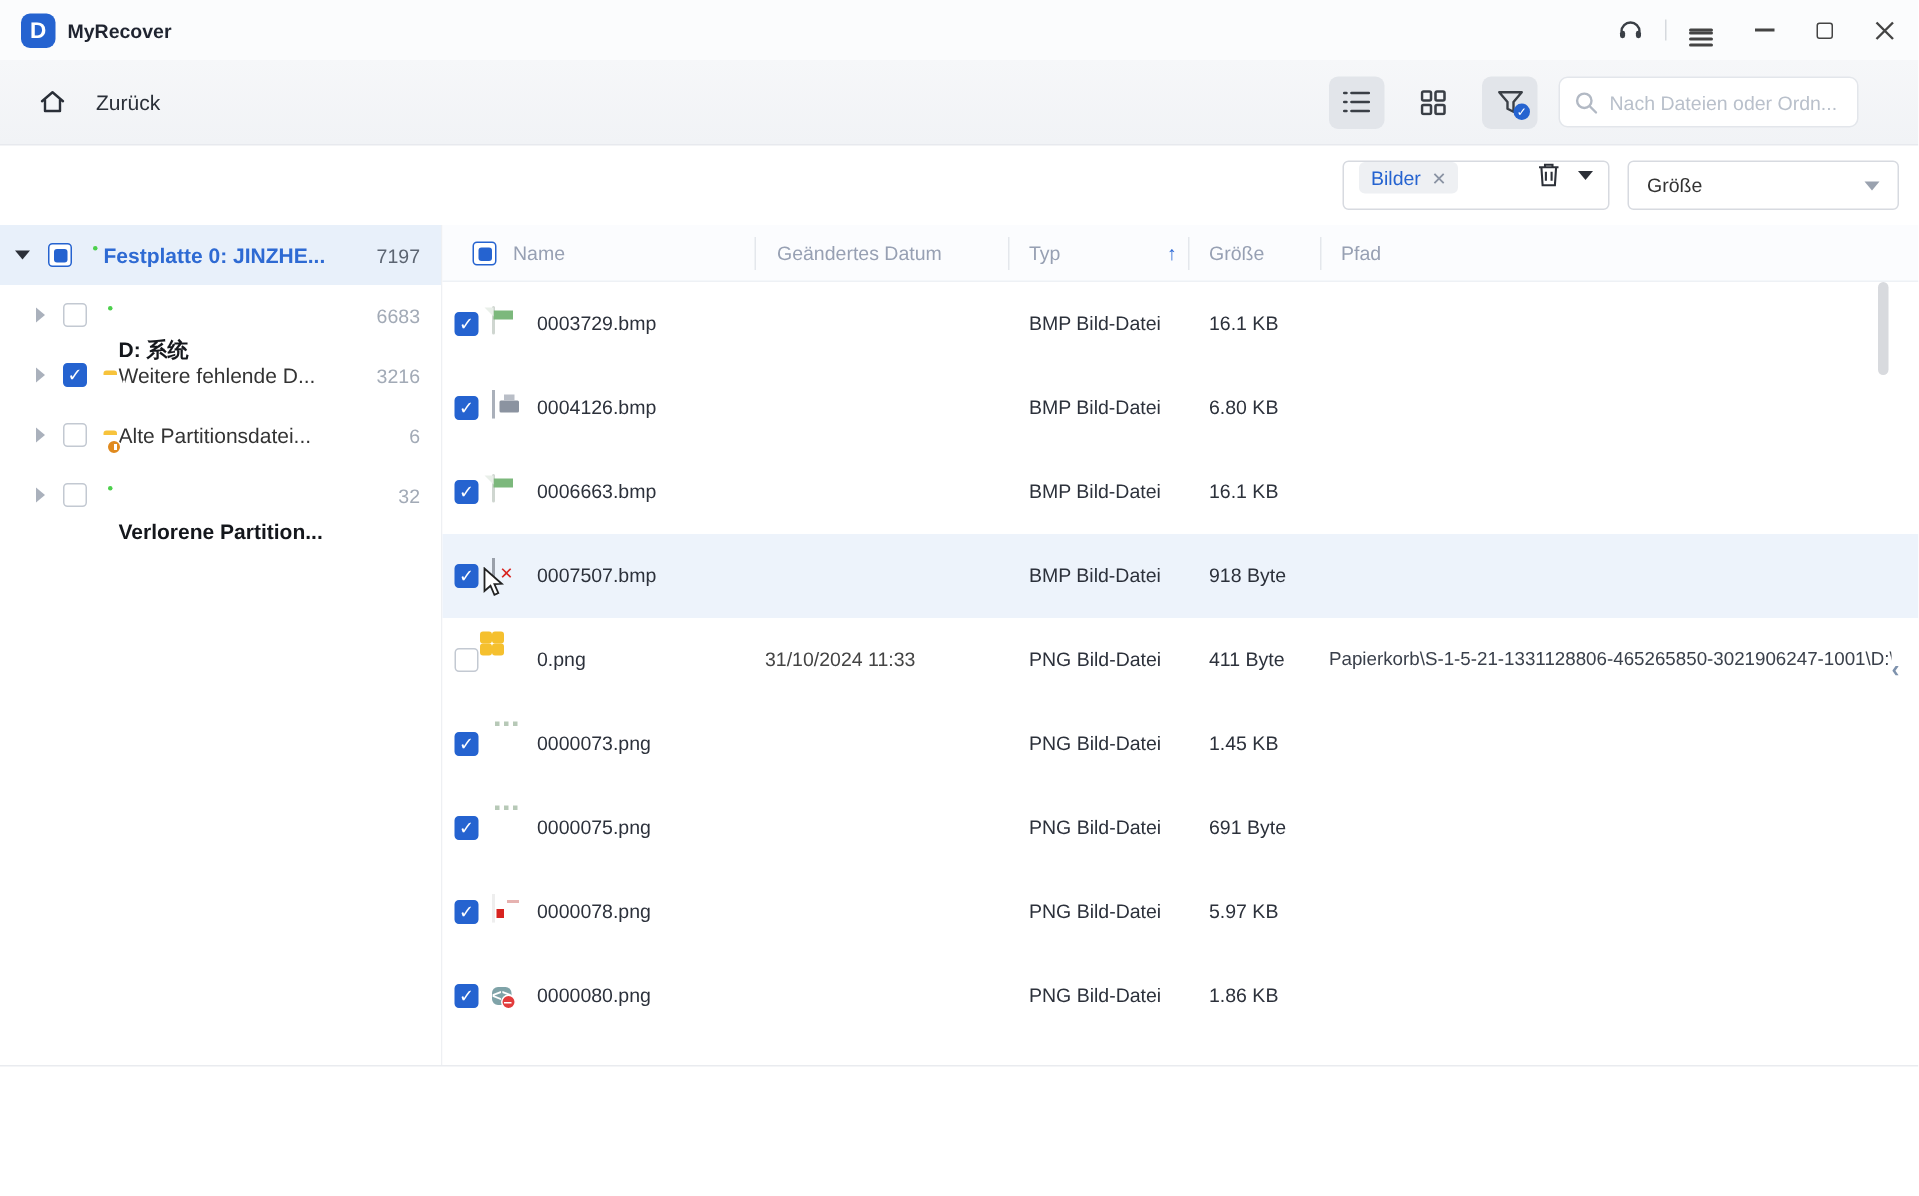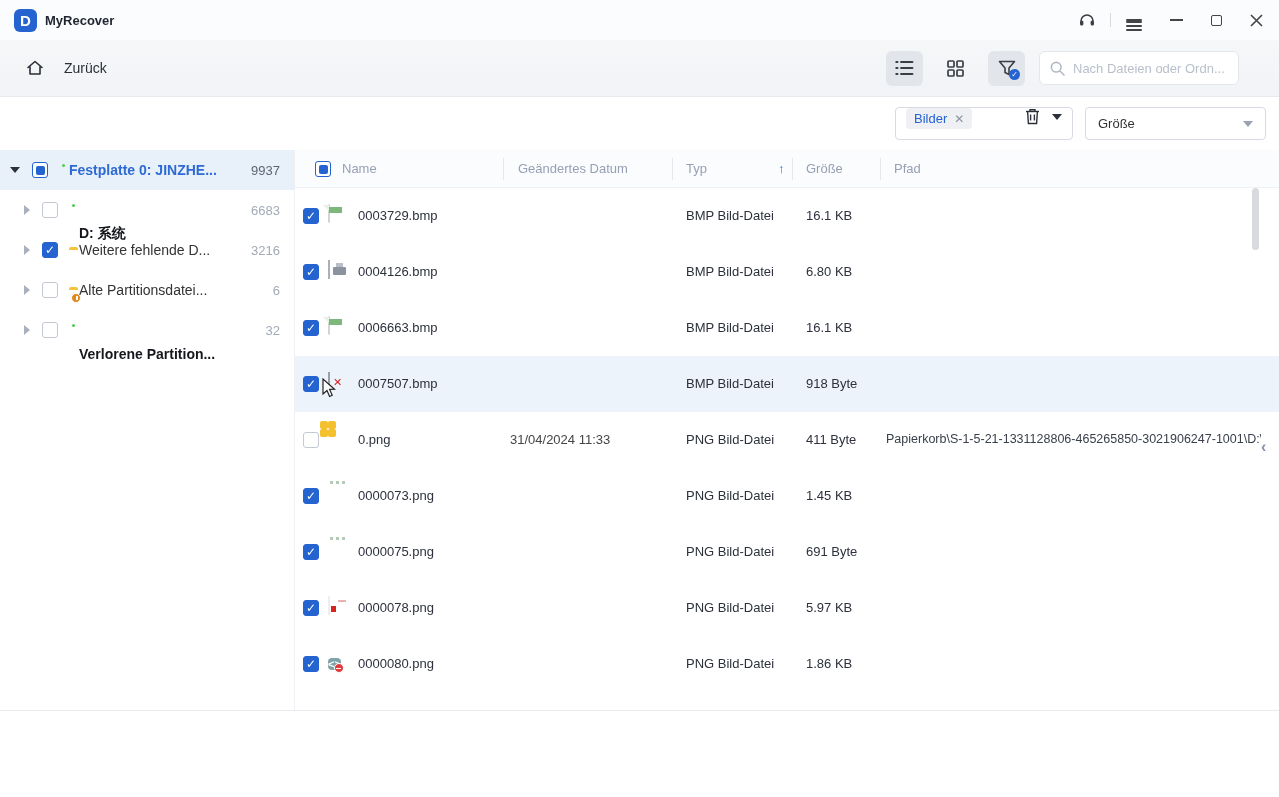--- a/index.html
+++ b/index.html
@@ -229,21 +229,21 @@
   <span>Größe</span>
   <span class="caret-down"></span>
 </div>
 
 <div class="sidebar">
   <div class="tree-item selected">
     <span class="tw-caret caret-exp"></span>
     <span class="cb ind"></span>
     <span class="tree-ico"><span class="drive teal"></span></span>
     <span class="tree-label blue">Festplatte 0:  JINZHE...</span>
-    <span class="tree-count">9937</span>
+    <span class="tree-count">7197</span>
   </div>
   <div class="tree-item">
     <span class="tw-caret caret-col"></span>
     <span class="cb"></span>
     <span class="tree-ico"><span class="drive"></span></span>
     <span class="tree-label bold">D: 系统</span>
     <span class="tree-count">6683</span>
   </div>
   <div class="tree-item">
     <span class="tw-caret caret-col"></span>
@@ -313,21 +313,21 @@
     <span class="fico"><span class="broken"></span></span>
     <span class="fname">0007507.bmp</span>
     <span class="ftype">BMP Bild-Datei</span>
     <span class="fsize">918 Byte</span>
   </div>
 
   <div class="row">
     <span class="cb"></span>
     <span class="fico"><span class="quad"><i></i><i></i><i></i><i></i></span></span>
     <span class="fname">0.png</span>
-    <span class="fdate">31/04/2024 11:33</span>
+    <span class="fdate">31/10/2024 11:33</span>
     <span class="ftype">PNG Bild-Datei</span>
     <span class="fsize">411 Byte</span>
     <span class="fpath">Papierkorb\S-1-5-21-1331128806-465265850-3021906247-1001\D:\Pr...</span>
   </div>
 
   <div class="row">
     <span class="cb on"></span>
     <span class="fico"><span class="gthumb"></span></span>
     <span class="fname">0000073.png</span>
     <span class="ftype">PNG Bild-Datei</span>

